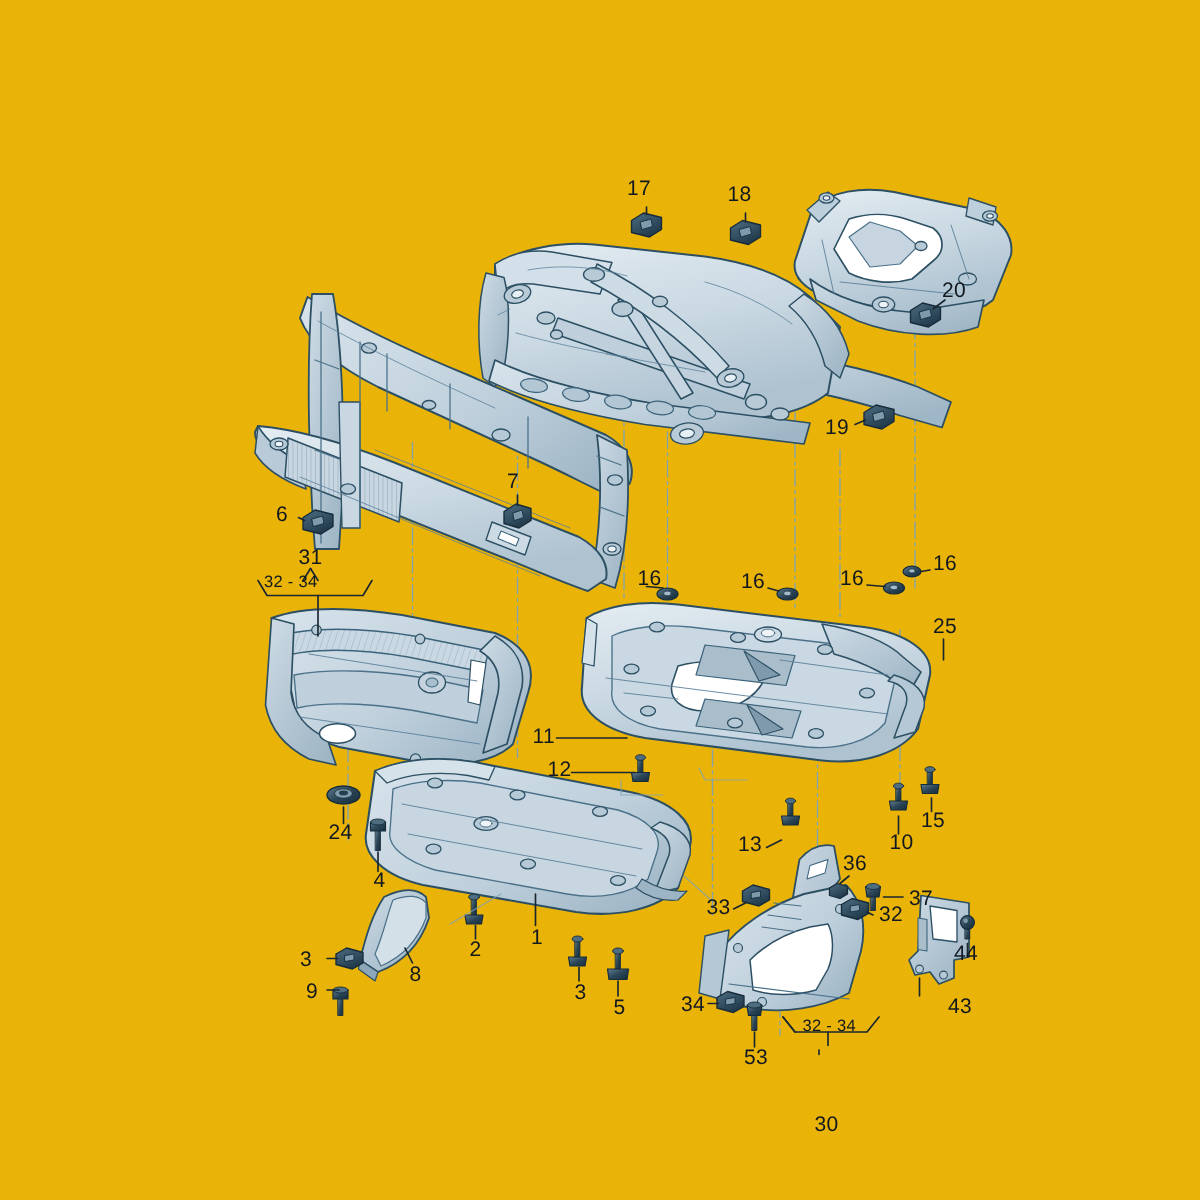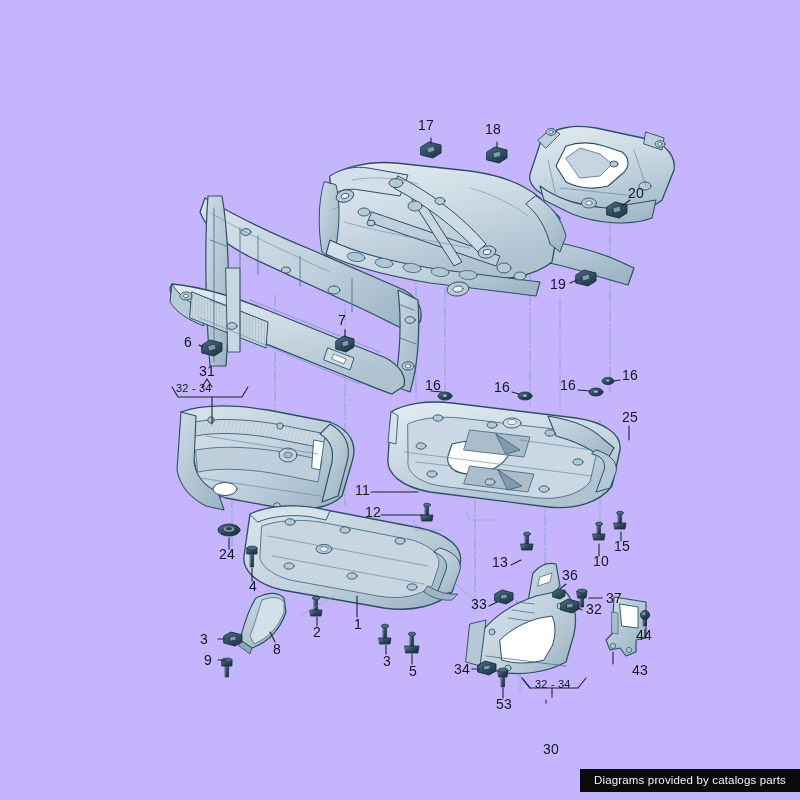--- a/index.html
+++ b/index.html
@@ -11,21 +11,21 @@
     width: 800px;
     height: 800px;
     font-family: "Liberation Sans", sans-serif;
     overflow: hidden;
     position: relative;
   }
   #stage {
     position: relative;
     width: 800px;
     height: 800px;
-    background: #c4b5fd;
+    background: #eab308;
   }
   #diagram-svg {
     position: absolute;
     left: 0;
     top: 0;
     width: 800px;
     height: 800px;
   }
   .callout-label {
     position: absolute;
@@ -670,15 +670,14 @@
   <div class="callout-label wide" style="left:535px; top:679px;">32 - 34</div>
   <div class="callout-label" style="left:543px; top:742px;">30</div>
   <div class="callout-label" style="left:354px; top:617px;">1</div>
   <div class="callout-label" style="left:313px; top:625px;">2</div>
   <div class="callout-label" style="left:383px; top:654px;">3</div>
   <div class="callout-label" style="left:409px; top:664px;">5</div>
   <div class="callout-label" style="left:273px; top:642px;">8</div>
   <div class="callout-label" style="left:200px; top:632px;">3</div>
   <div class="callout-label" style="left:204px; top:653px;">9</div>
 
-  <div id="watermark">Diagrams provided by catalogs parts</div>
 
 </div>
 
 </body></html>

